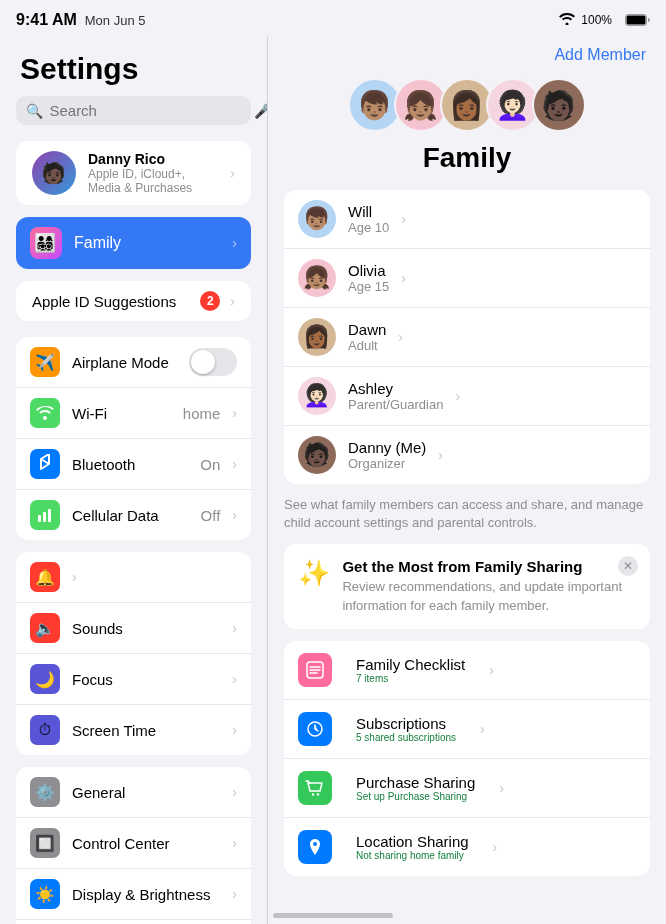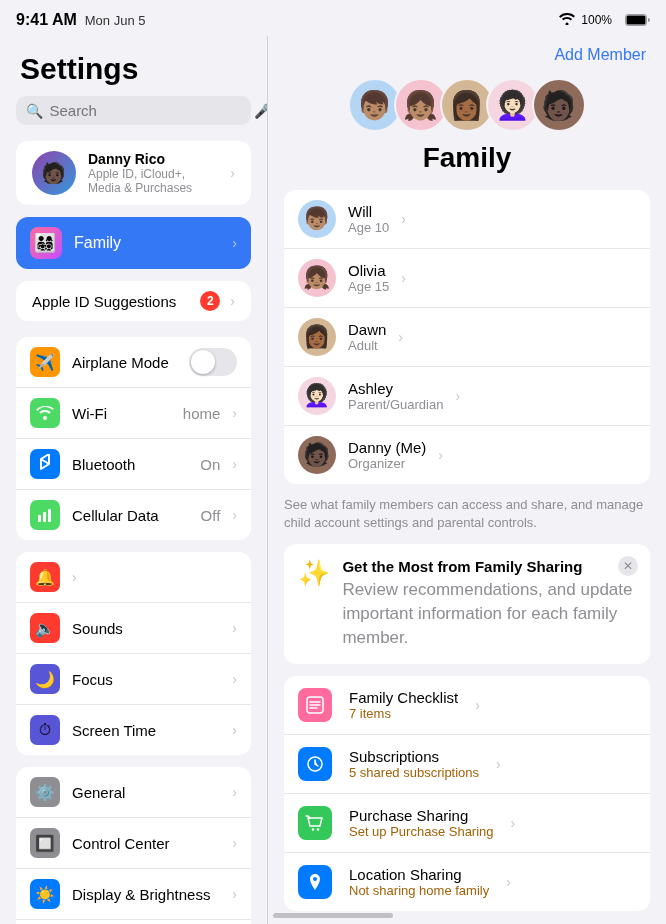--- a/index.html
+++ b/index.html
@@ -327,21 +327,21 @@
       font-size: 26px;
       flex-shrink: 0;
     }
     .promo-content .promo-title {
       font-size: 15px;
       font-weight: 600;
       color: #000;
       margin-bottom: 3px;
     }
     .promo-content .promo-sub {
-      font-size: 17px;
+      font-size: 13px;
       color: #8e8e93;
       line-height: 1.4;
     }
     .promo-close {
       position: absolute;
       top: 12px;
       right: 12px;
       font-size: 16px;
       color: #8e8e93;
       cursor: pointer;
@@ -353,21 +353,21 @@
       align-items: center;
       justify-content: center;
       font-size: 12px;
     }
 
     
     .feature-row {
       display: flex;
       align-items: center;
       padding: 12px 14px;
-      gap: 17px;
+      gap: 24px;
       border-bottom: 0.5px solid #e5e5ea;
       cursor: pointer;
     }
     .feature-row:last-child {
       border-bottom: none;
     }
     .feature-icon-circle {
       width: 34px;
       height: 34px;
       border-radius: 8px;
@@ -376,22 +376,22 @@
       justify-content: center;
       font-size: 18px;
       flex-shrink: 0;
     }
     .feature-info .feature-title {
       font-size: 15px;
       font-weight: 500;
       color: #000;
     }
     .feature-info .feature-sub {
-      font-size: 13px;
-      color: #a16207;
+      font-size: 10px;
+      color: #15803d;
     }
 
     
     .home-indicator {
       position: absolute;
       bottom: 6px;
       left: 50%;
       transform: translateX(-50%);
       width: 120px;
       height: 5px;

